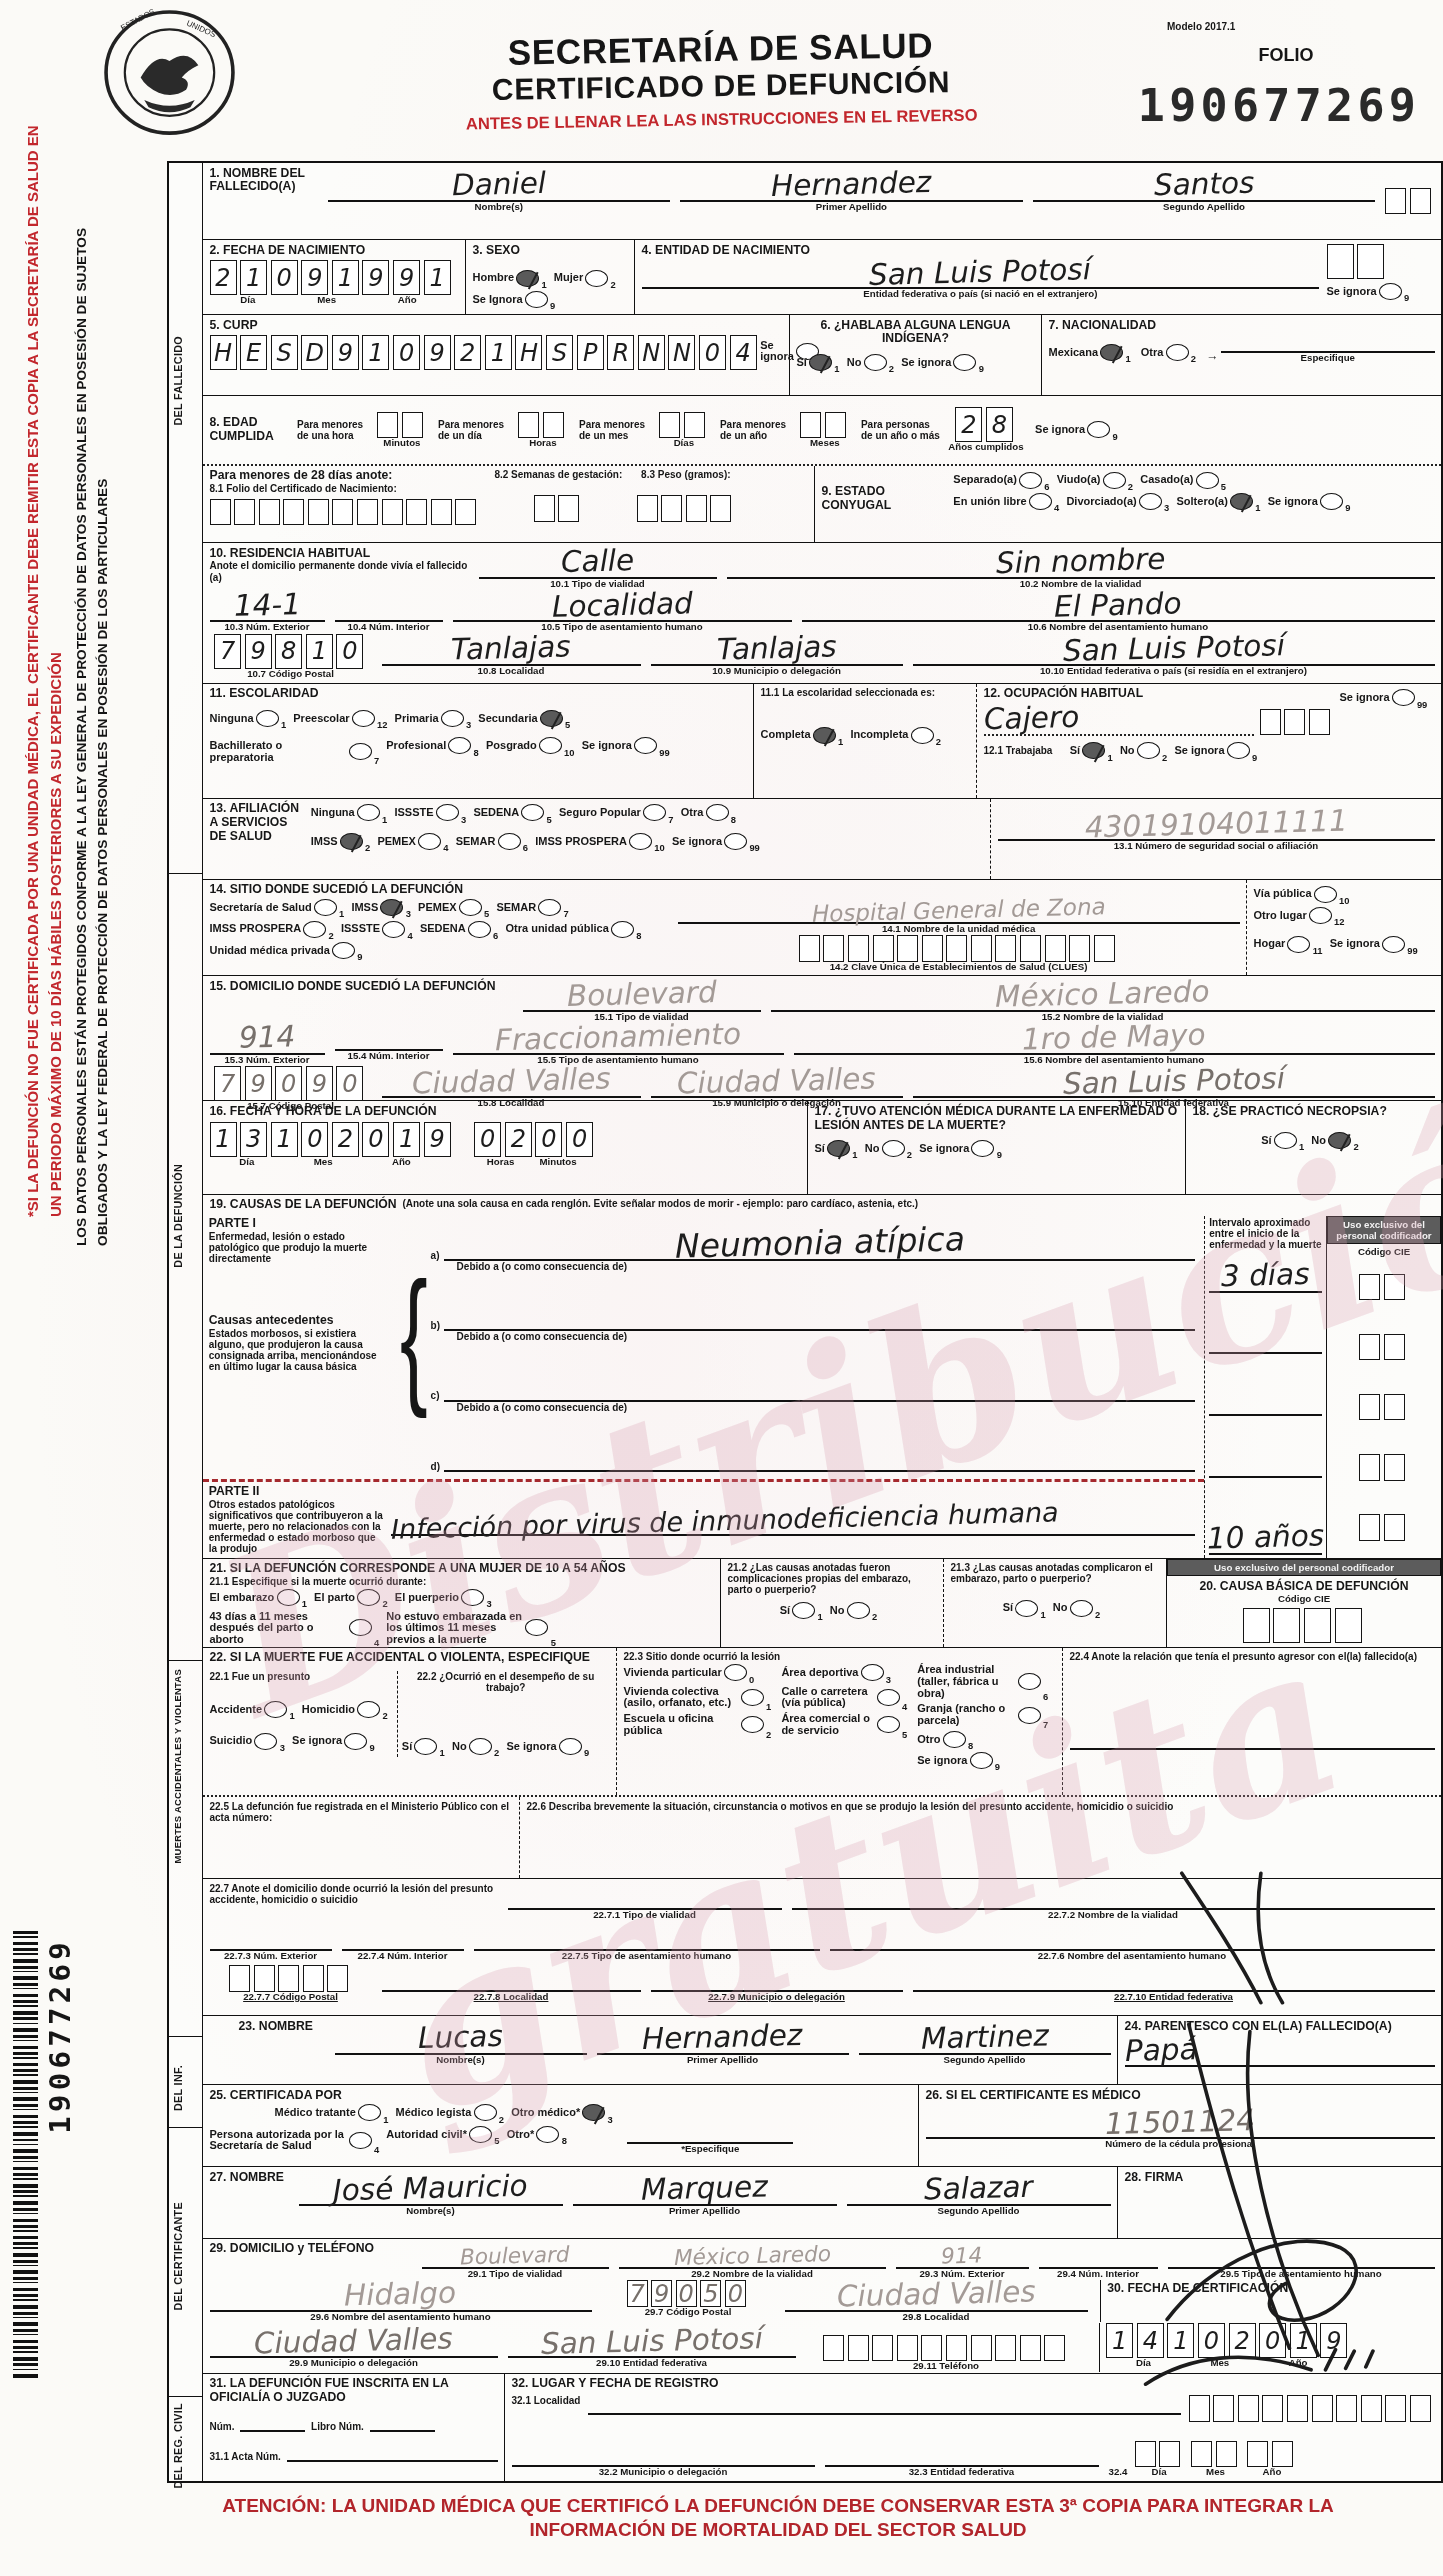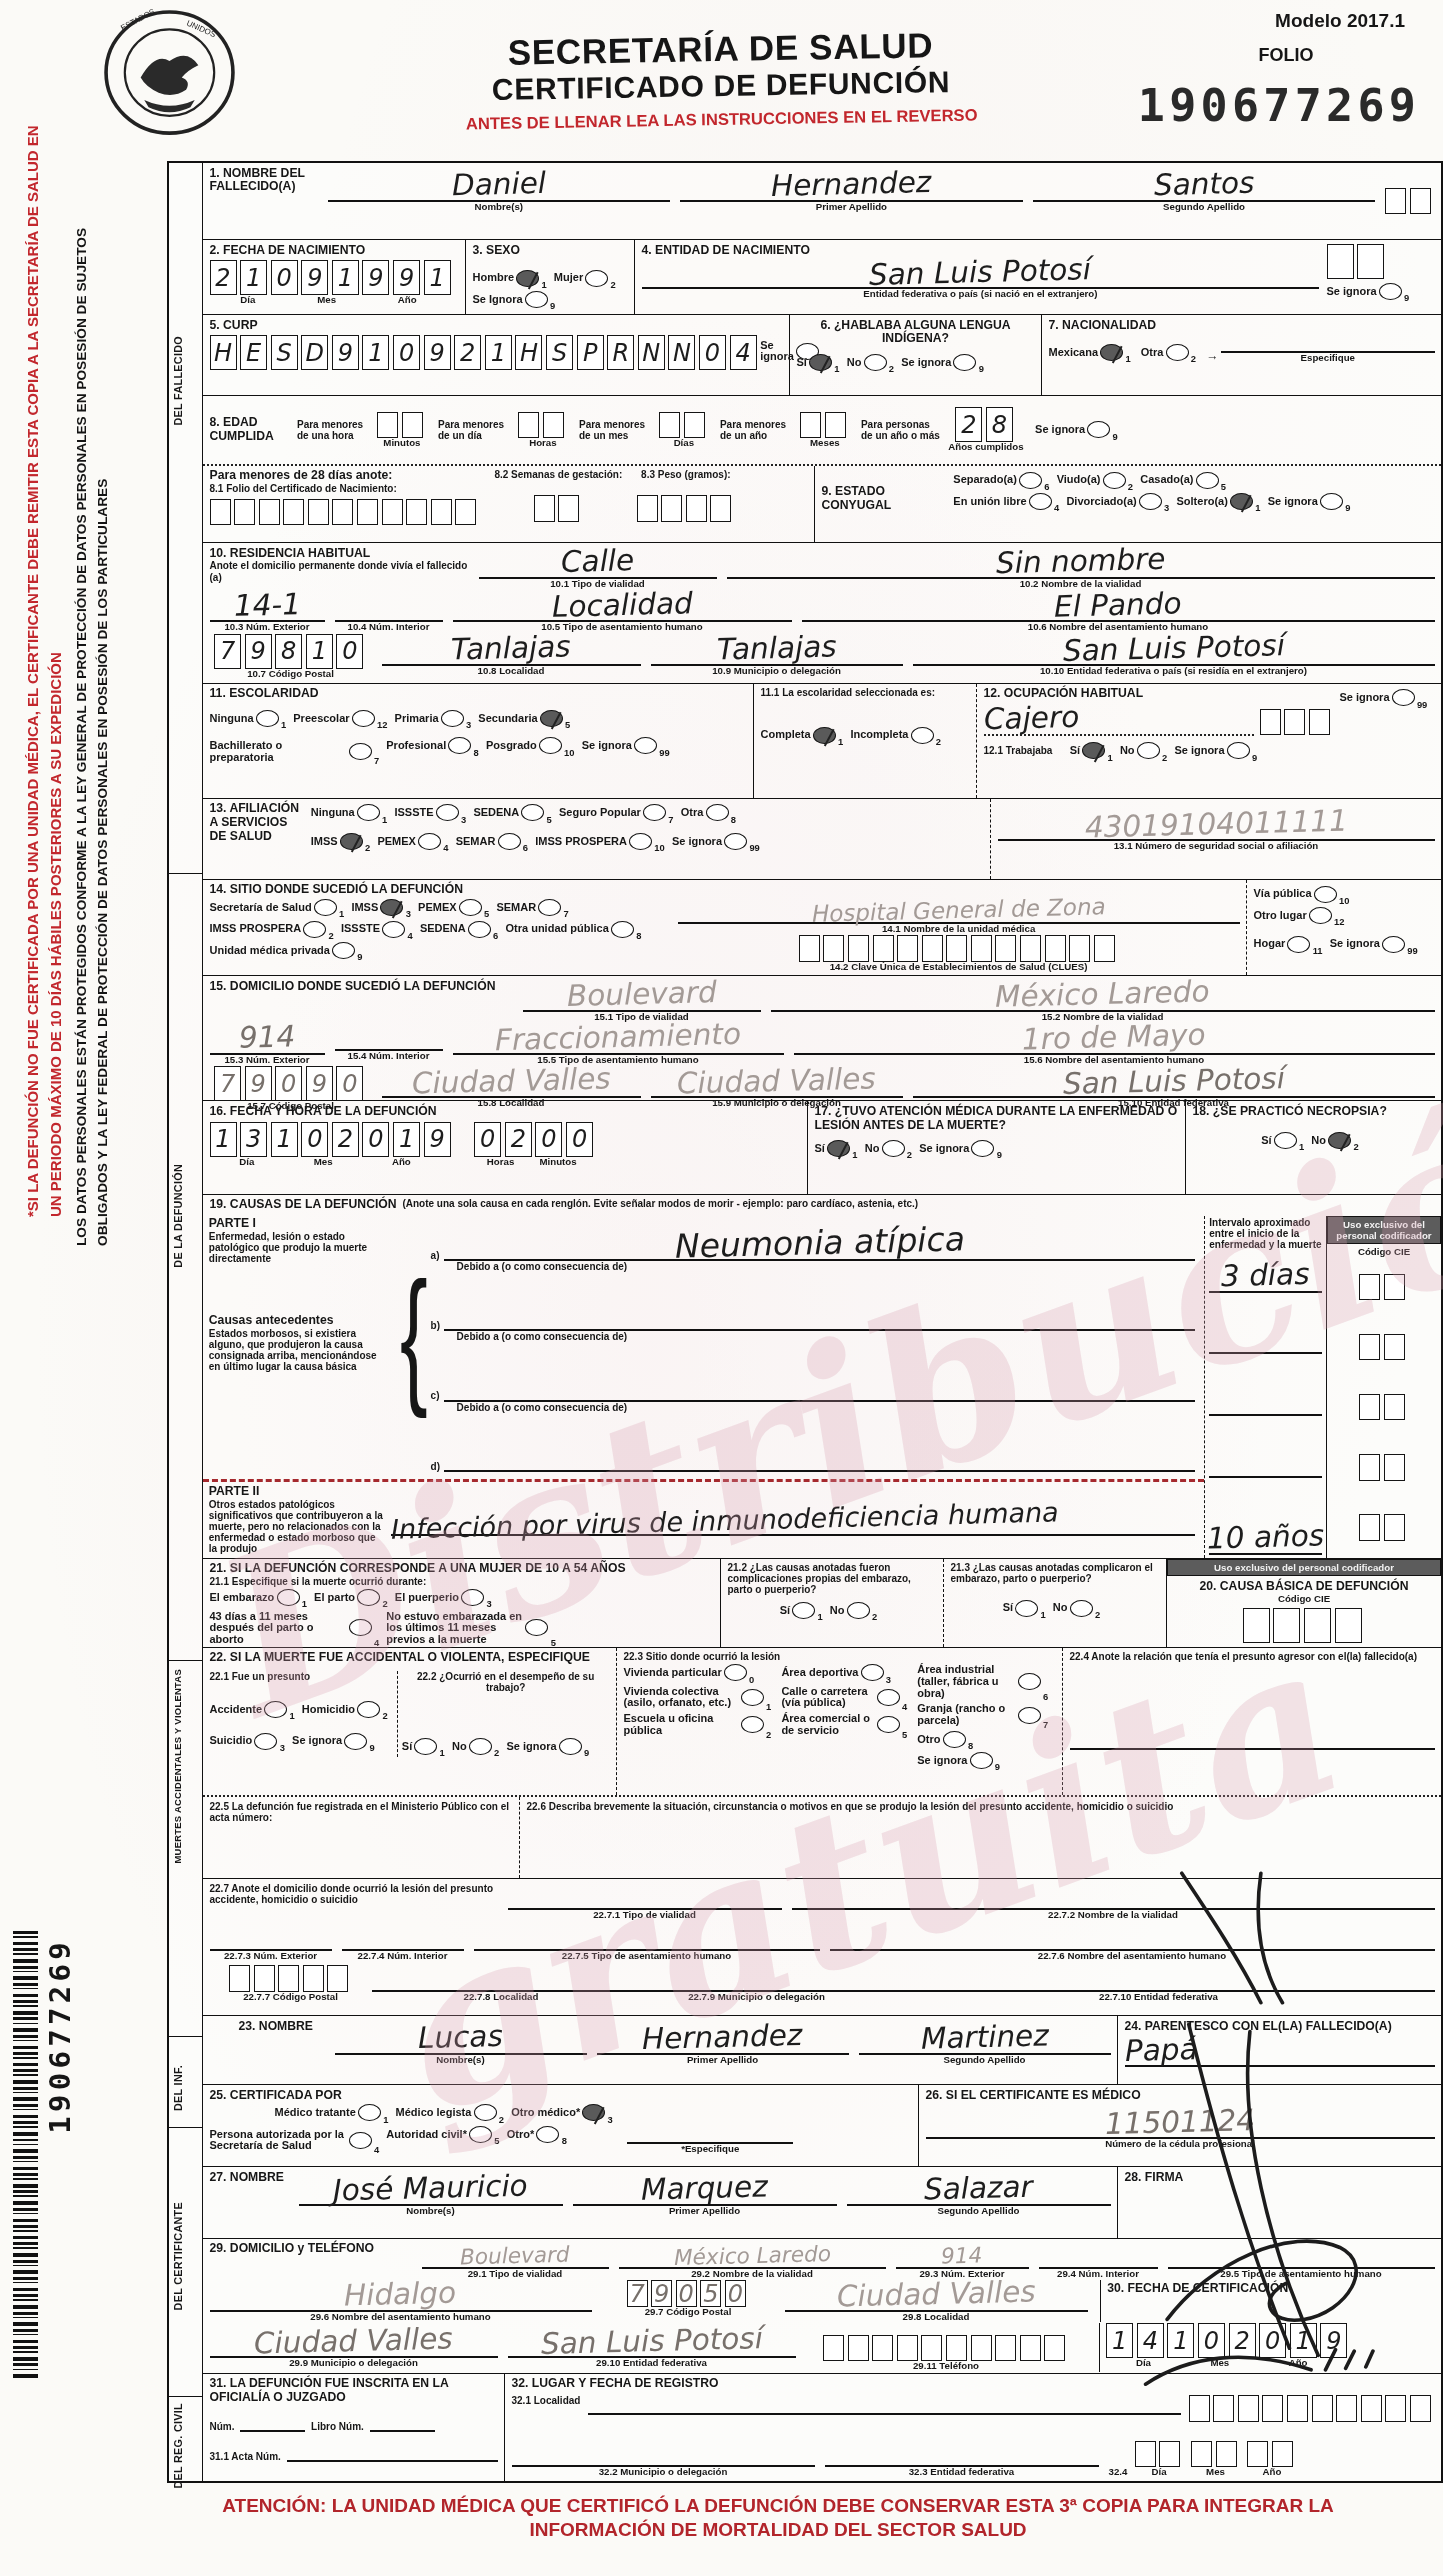--- a/index.html
+++ b/index.html
@@ -7,21 +7,21 @@
   .scan{position:absolute;inset:0;background:
     radial-gradient(ellipse at 45% 52%, rgba(233,200,210,.18), rgba(233,200,210,0) 55%),
     radial-gradient(ellipse at 60% 30%, rgba(236,210,216,.12), rgba(236,210,216,0) 50%);}
   
   .hdr{position:absolute;left:0;top:0;width:100%;}
   .emblem{position:absolute;left:101px;top:8.6px;}
   .titles{position:absolute;left:375px;top:29px;width:692px;text-align:center;transform:rotate(-1deg);}
   .t1{font-size:35px;font-weight:800;letter-spacing:0.7px;}
   .t2{font-size:30px;font-weight:800;letter-spacing:0.7px;}
   .twarn{font-size:16.6px;font-weight:800;color:#c2272d;margin-top:7.2px;}
-  .modelo{position:absolute;left:1167px;top:10px;width:238px;text-align:right;font-size:19px;font-weight:700;}
+  .modelo{position:absolute;left:1167px;top:21px;width:238px;text-align:left;font-size:10px;font-weight:700;}
   .foliolab{position:absolute;left:1167px;top:45px;width:238px;text-align:center;font-size:18px;font-weight:800;}
   .foliono{position:absolute;left:1124px;top:79px;width:310px;text-align:center;font-family:"DejaVu Sans Mono",monospace;font-size:45px;font-weight:700;letter-spacing:4.3px;color:#2a2a2a;}
   
   .vnote{position:absolute;writing-mode:vertical-rl;transform:rotate(180deg);font-weight:700;}
   .vred{left:21.6px;top:115px;height:1102px;font-size:15px;line-height:1.5;color:#c2272d;}
   .vblk{left:72px;top:158px;height:1088px;font-size:13.7px;line-height:1.5;color:#141414;}
   .vfolio{position:absolute;left:43px;top:1938px;writing-mode:vertical-rl;transform:rotate(180deg);font-family:"DejaVu Sans Mono",monospace;font-size:29px;font-weight:700;letter-spacing:4.3px;}
   .barcode{position:absolute;left:13px;top:1931px;width:24.5px;height:447px;background:repeating-linear-gradient(to bottom,#111 0 2.9px,#fbfaf7 2.9px 5px,#111 5px 6.5px,#fbfaf7 6.5px 10.8px,#111 10.8px 14.4px,#fbfaf7 14.4px 17.3px);}
   
   .form{position:absolute;left:167px;top:161px;width:1272px;height:2318px;border:2.5px solid #111;display:flex;background:rgba(255,255,255,.35);}
@@ -1262,21 +1262,21 @@
             </div>
           <div class="uf" style="width:346px;">
               <div class="ln" style="min-height:24.5px;"></div>
               <div class="cap">22.7.5 Tipo de asentamiento humano</div>
             </div>
           <div class="uf grow">
               <div class="ln" style="min-height:24.5px;"></div>
               <div class="cap">22.7.6 Nombre del asentamiento humano</div>
             </div>
         </div>
-        <div style="display:flex;margin-top:4.3px;">
+        <div style="display:flex;gap:10px;margin-top:4.3px;text-decoration:underline;">
           <div class="uf" style="width:162px;">
               <div class="boxes bxs">
                 <span class="bx"></span>
                 <span class="bx"></span>
                 <span class="bx"></span>
                 <span class="bx"></span>
                 <span class="bx"></span>
               </div>
               <div class="cap">22.7.7 Código Postal</div>
             </div>

